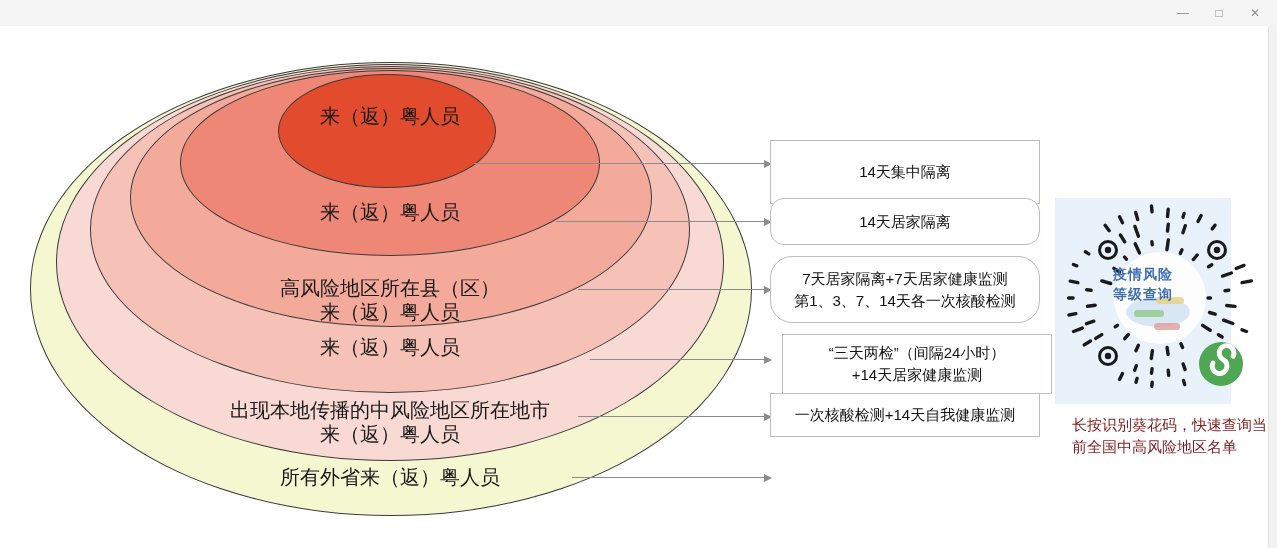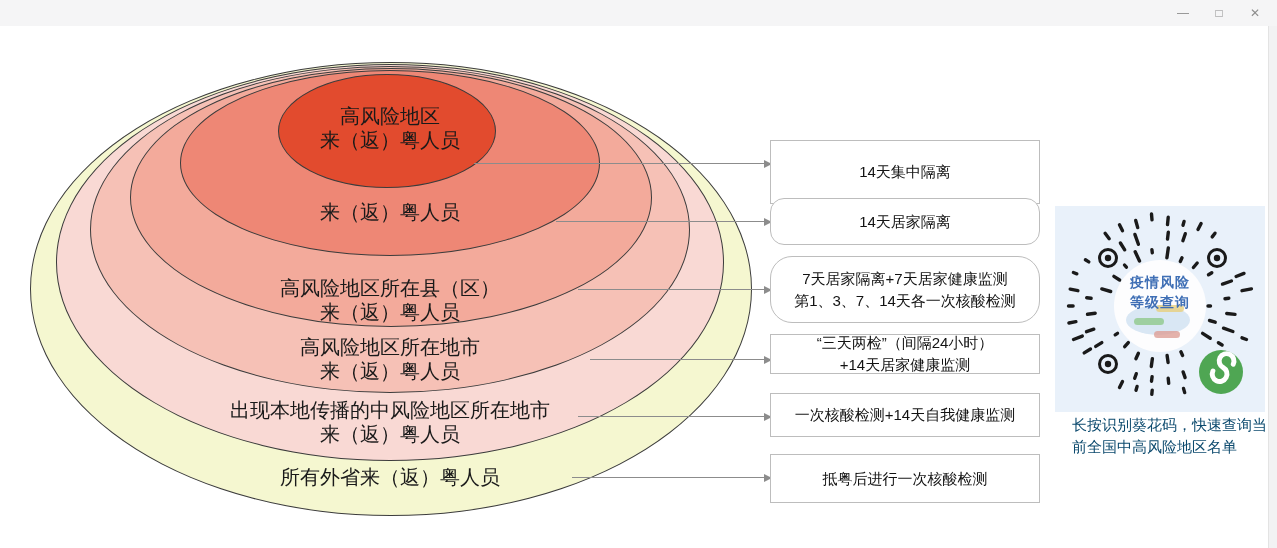--- a/index.html
+++ b/index.html
@@ -31,61 +31,59 @@
   .c3{top:289px;left:578px;width:192px;}
   .c4{top:359px;left:590px;width:180px;}
   .c5{top:416px;left:578px;width:192px;}
   .c6{top:477px;left:572px;width:198px;}
 
   
   .measure-box{position:absolute;left:770px;width:270px;background:#fff;border:1px solid #bdbdbd;box-sizing:border-box;display:flex;flex-direction:column;justify-content:center;text-align:center;font-size:15px;line-height:22px;color:#121212;z-index:9;}
   .b1{top:140px;height:64px;}
   .b2{top:198px;height:47px;border-radius:14px;}
   .b3{top:256px;height:67px;border-radius:22px;}
-  .b4{top:334px;height:40px;}
+  .b4{top:334px;height:60px;margin-left:12px;}
   .b5{top:393px;height:44px;}
   .b6{top:454px;height:49px;}
 
   
-  .qr-panel{position:absolute;left:1055px;top:198px;width:210px;height:206px;z-index:20;margin-top:8px;}
+  .qr-panel{position:absolute;left:1055px;top:198px;width:176px;height:206px;z-index:20;}
   .qr-svg{position:absolute;left:10px;top:5px;}
   .qr-center-label{position:absolute;left:0;top:66px;width:100%;text-align:center;font-size:14px;font-weight:bold;line-height:20px;color:#3f6fb5;z-index:22;letter-spacing:1px;}
-  .qr-caption{position:absolute;left:1072px;top:414px;width:200px;font-size:15px;line-height:22px;color:#0c4a6e;z-index:20;}
+  .qr-caption{position:absolute;left:1072px;top:414px;width:200px;font-size:15px;line-height:22px;color:#7f1d1d;z-index:20;}
 </style>
 </head>
 <body>
 
 <div class="screen">
 
   <div class="titlebar">
     <span class="winbtn">—</span>
     <span class="winbtn">□</span>
     <span class="winbtn close">✕</span>
   </div>
 
   <div class="ell e6" style="background: rgb(245, 247, 208);"></div>
   <div class="ell e5" style="background: rgb(249, 217, 212);"></div>
   <div class="ell e4" style="background: rgb(246, 193, 182);"></div>
   <div class="ell e3" style="background: rgb(243, 170, 155);"></div>
   <div class="ell e2" style="background: rgb(238, 135, 117);"></div>
   <div class="ell e1" style="background: rgb(226, 75, 46);"></div>
 
   <div class="ring-label lbl1">
-    <div>高风险地区</div>
     <div>来（返）粤人员</div>
   </div>
   <div class="ring-label lbl2">
     <div>来（返）粤人员</div>
   </div>
   <div class="ring-label lbl3">
     <div>高风险地区所在县（区）</div>
     <div>来（返）粤人员</div>
   </div>
   <div class="ring-label lbl4">
-    <div>高风险地区所在地市</div>
     <div>来（返）粤人员</div>
   </div>
   <div class="ring-label lbl5">
     <div>出现本地传播的中风险地区所在地市</div>
     <div>来（返）粤人员</div>
   </div>
   <div class="ring-label lbl6">
     <div>所有外省来（返）粤人员</div>
   </div>
 
@@ -117,23 +115,20 @@
   <div class="measure-box b3">
     <div>7天居家隔离+7天居家健康监测</div>
     <div>第1、3、7、14天各一次核酸检测</div>
   </div>
   <div class="measure-box b4">
     <div>“三天两检”（间隔24小时）</div>
     <div>+14天居家健康监测</div>
   </div>
   <div class="measure-box b5">
     <div>一次核酸检测+14天自我健康监测</div>
-  </div>
-  <div class="measure-box b6">
-    <div>抵粤后进行一次核酸检测</div>
   </div>
 
   <div class="qr-panel" style="background: rgb(233, 241, 250);">
     <svg class="qr-svg" width="190" height="190" viewBox="-95 -95 190 190">
 
       <circle cx="0" cy="0" r="46" fill="#fdfdfe"></circle>
       <ellipse cx="-2" cy="14" rx="32" ry="15" fill="#aecbe8" opacity="0.45"></ellipse>
       <rect x="-4" y="-1" width="28" height="7" rx="3.5" fill="#e7cf7d" opacity="0.8"></rect>
       <rect x="-26" y="12" width="30" height="7" rx="3.5" fill="#8fc98b" opacity="0.8"></rect>
       <rect x="-6" y="25" width="26" height="7" rx="3.5" fill="#dd9f96" opacity="0.8"></rect>

